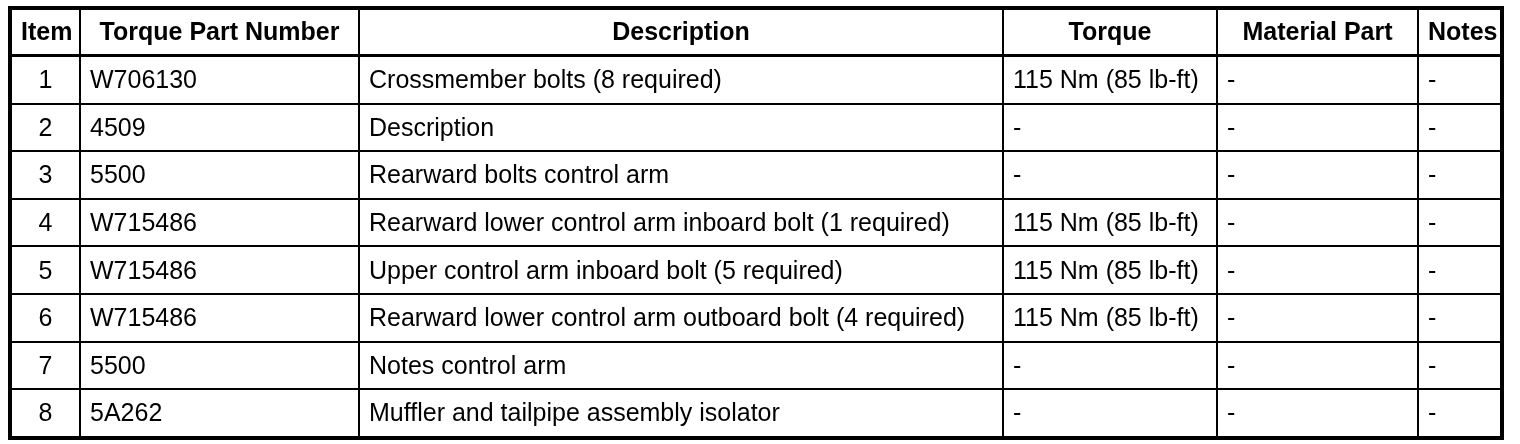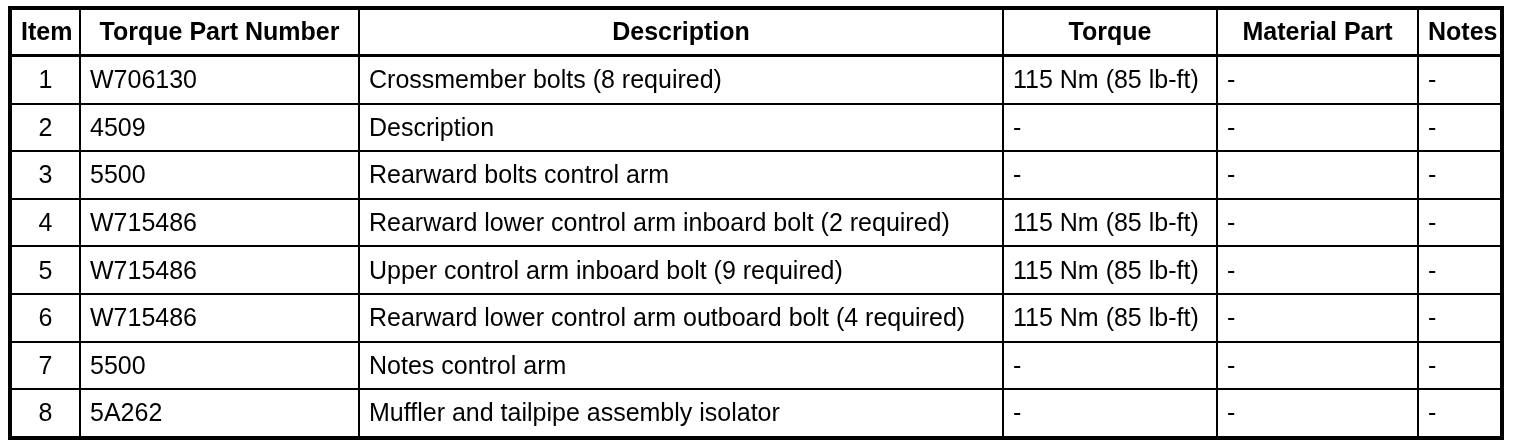--- a/index.html
+++ b/index.html
@@ -129,29 +129,29 @@
           <td class="cell-item">3</td>
           <td class="cell-part">5500</td>
           <td class="cell-desc">Rearward bolts control arm</td>
           <td class="cell-torque">-</td>
           <td class="cell-material">-</td>
           <td class="cell-notes">-</td>
         </tr>
         <tr>
           <td class="cell-item">4</td>
           <td class="cell-part">W715486</td>
-          <td class="cell-desc">Rearward lower control arm inboard bolt (2 required)</td>
+          <td class="cell-desc">Rearward lower control arm inboard bolt (1 required)</td>
           <td class="cell-torque">115 Nm (85 lb-ft)</td>
           <td class="cell-material">-</td>
           <td class="cell-notes">-</td>
         </tr>
         <tr>
           <td class="cell-item">5</td>
           <td class="cell-part">W715486</td>
-          <td class="cell-desc">Upper control arm inboard bolt (9 required)</td>
+          <td class="cell-desc">Upper control arm inboard bolt (5 required)</td>
           <td class="cell-torque">115 Nm (85 lb-ft)</td>
           <td class="cell-material">-</td>
           <td class="cell-notes">-</td>
         </tr>
         <tr>
           <td class="cell-item">6</td>
           <td class="cell-part">W715486</td>
           <td class="cell-desc">Rearward lower control arm outboard bolt (4 required)</td>
           <td class="cell-torque">115 Nm (85 lb-ft)</td>
           <td class="cell-material">-</td>

